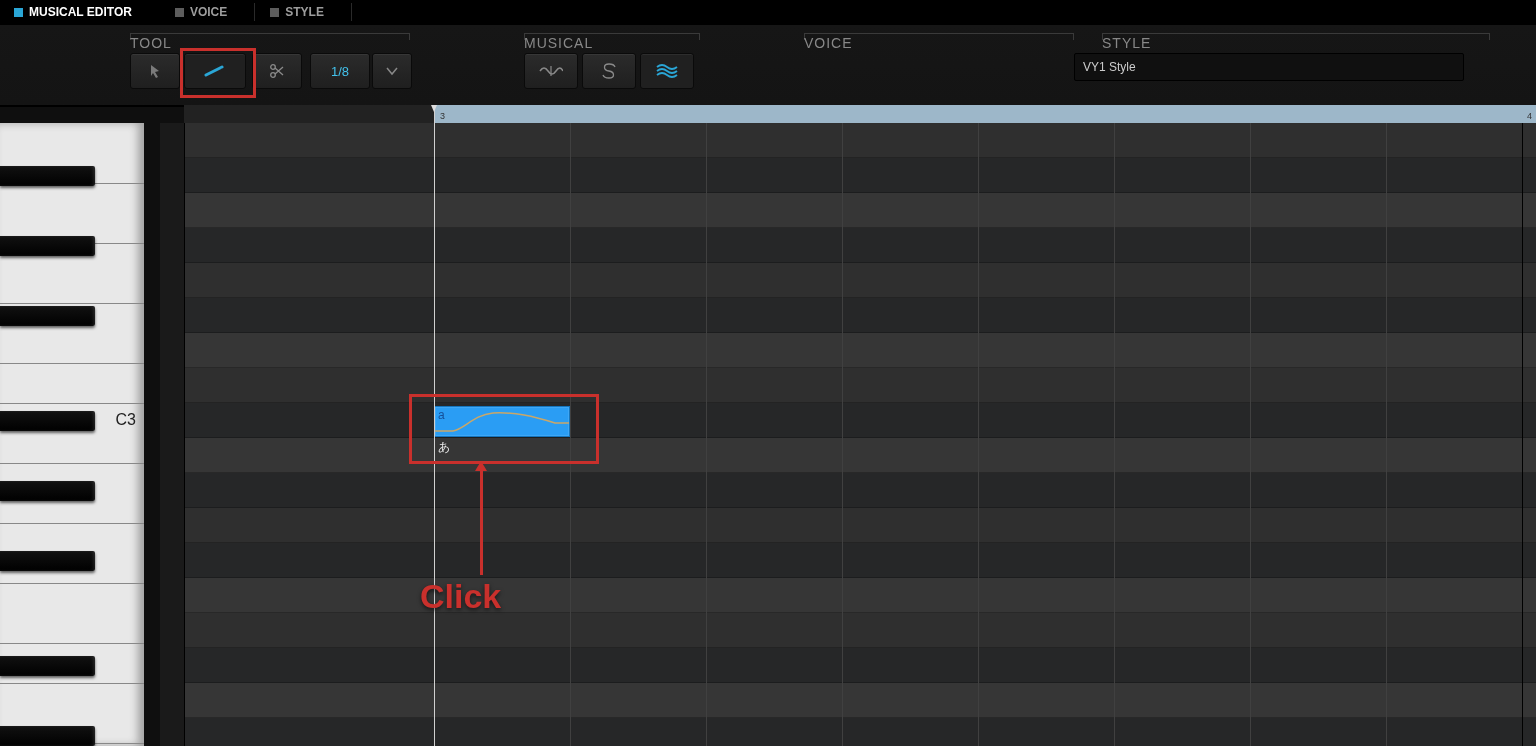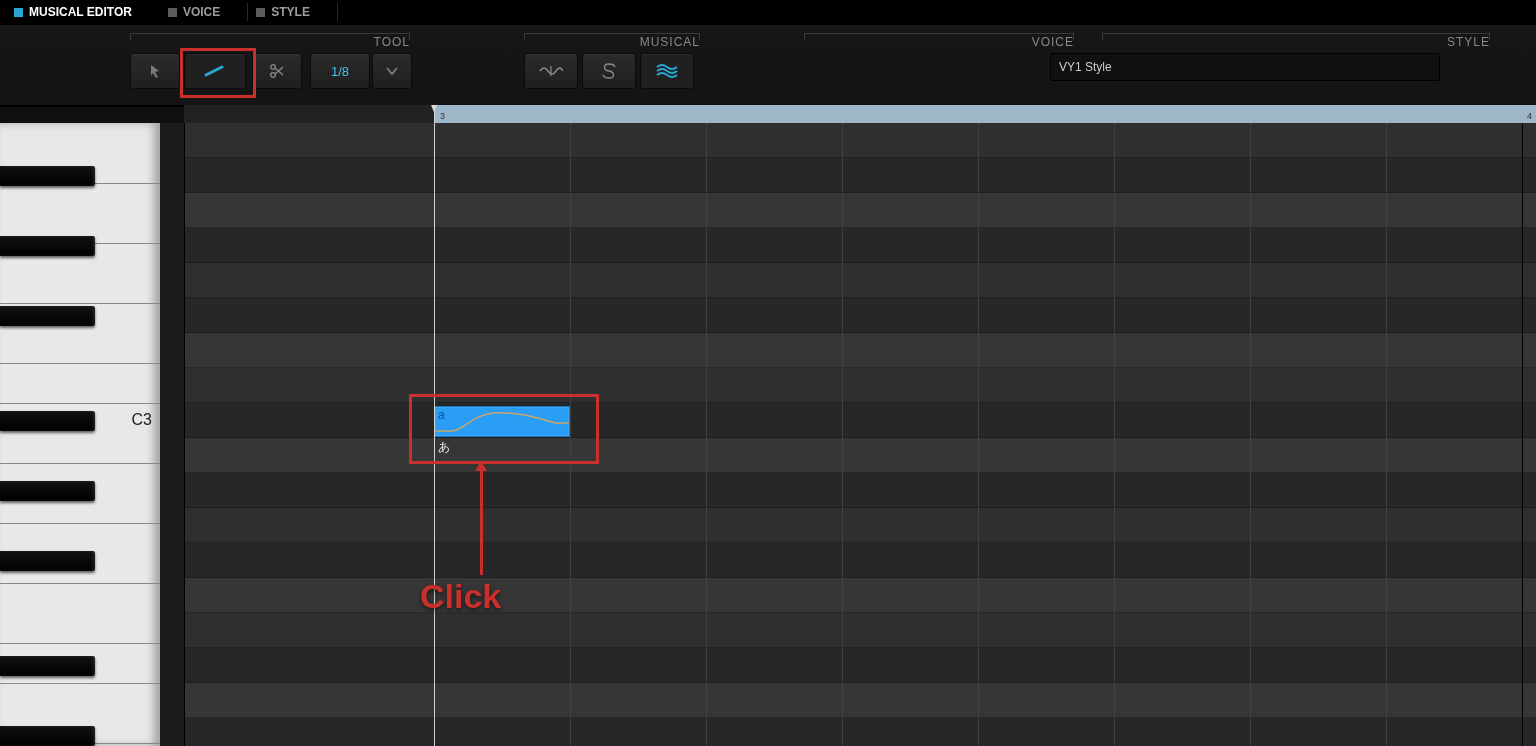--- a/index.html
+++ b/index.html
@@ -13,48 +13,48 @@
     --cyan:#2aa6d6;
     --cyan-bright:#43c2ec;
     --tab-fg:#9d9d9d;
     --key-white:#e8e8e8;
     --key-black:#000000;
     --note-blue:#2a9df4;
     --note-line:#c9a96b;
     --annot:#c9302c;
   }
   html,body{margin:0;padding:0;background:#0f0f0f;font-family:Arial, Helvetica, sans-serif;color:#ccc;overflow:hidden;width:1536px;height:746px;}
-  .tabs{height:24px;display:flex;align-items:center;background:#000;border-bottom:1px solid #000;padding-left:6px;gap:0;font-size:12px;font-weight:bold;}
+  .tabs{height:24px;display:flex;align-items:center;background:#000;border-bottom:1px solid #000;padding-left:6px;gap:7px;font-size:12px;font-weight:bold;}
   .tab{display:flex;align-items:center;height:22px;padding:0 28px 0 8px;position:relative;color:var(--tab-fg);}
   .tab.active{color:#fff;}
   .tab .sq{width:9px;height:9px;background:var(--cyan);margin-right:6px;}
   .tab.inactive .sq{background:#5d5d5d;}
   .tab.inactive::after{content:"";position:absolute;right:0;top:2px;bottom:2px;width:1px;background:#2a2a2a;}
 
   .toolbar{height:80px;background:linear-gradient(#161616,#141414);position:relative;border-bottom:2px solid #000;}
-  .group-label{position:absolute;top:10px;font-size:12px;letter-spacing:1px;color:#888;text-align:right;}
+  .group-label{position:absolute;top:10px;font-size:14px;letter-spacing:1px;color:#888;text-align:left;}
   .group-box{position:absolute;top:8px;height:6px;border-top:1px solid #3a3a3a;}
   .group-box::before,.group-box::after{content:"";position:absolute;top:0;width:1px;height:6px;background:#3a3a3a;}
   .group-box::before{left:0}.group-box::after{right:0}
 
   .btn{position:absolute;top:28px;height:34px;background:linear-gradient(#2b2b2b,#1f1f1f);border:1px solid #0a0a0a;border-radius:3px;display:flex;align-items:center;justify-content:center;box-shadow:inset 0 1px 0 rgba(255,255,255,.06);text-align:center;}
   .btn.sel{background:#202020;}
   .btn .lbl{font-size:13px;color:#888;}
   .btn .lbl.accent{color:var(--cyan-bright);}
 
   .field{position:absolute;top:28px;height:26px;background:#101010;border:1px solid #000;border-radius:2px;display:flex;align-items:center;padding:0 8px;font-size:12px;color:#ccc;}
 
   .editor{position:absolute;top:105px;bottom:0;left:0;right:0;}
   .ruler{position:absolute;left:184px;right:0;top:0;height:18px;background:#222;}
   .ruler .fill{position:absolute;left:250px;right:0;top:0;bottom:0;background:#9db7c9;}
   .ruler .num{position:absolute;bottom:2px;font-size:9px;color:#333;}
   .playhead{position:absolute;top:0;bottom:0;left:434px;width:1px;background:#d0d0d0;pointer-events:none;}
   .playhead::before{content:"";position:absolute;top:0;left:-3px;width:6px;height:7px;background:#ddd;clip-path:polygon(0 0,100% 0,50% 100%);}
 
-  .piano{position:absolute;left:0;top:18px;bottom:0;width:160px;background:var(--key-white);box-shadow:inset -6px 0 8px rgba(0,0,0,.3);}
+  .piano{position:absolute;left:0;top:18px;bottom:0;width:144px;background:var(--key-white);box-shadow:inset -6px 0 8px rgba(0,0,0,.3);}
   .gap{position:absolute;top:18px;bottom:0;left:160px;width:24px;background:#1a1a1a;}
   .grid{position:absolute;top:18px;bottom:0;left:184px;right:0;}
   .grid .row{position:absolute;left:0;right:0;height:35px;}
   .white{background:var(--row-b);}
   .whiteA{background:var(--row-a);}
   .blackR{background:var(--row-dark);}
   .grid .row::after{content:"";position:absolute;left:0;right:0;bottom:0;height:1px;background:rgba(0,0,0,.25);}
   .vgrid{position:absolute;top:18px;bottom:0;left:184px;right:0;pointer-events:none;}
   .vgrid div{position:absolute;top:0;bottom:0;width:1px;background:var(--line);}
   .vgrid div.strong{background:#000;}
@@ -140,21 +140,21 @@
       <path d="M1 7 Q6 3 11 7 T21 7" fill="none" stroke="#2aa6d6" stroke-width="1.8"></path>
       <path d="M1 11 Q6 7 11 11 T21 11" fill="none" stroke="#2aa6d6" stroke-width="1.8"></path>
     </svg>
   </div>
 
   <div class="group-box" style="left:804px;width:270px;"></div>
   <div class="group-label" style="left:804px;width:270px;">VOICE</div>
 
   <div class="group-box" style="left:1102px;width:388px;"></div>
   <div class="group-label" style="left:1102px;width:388px;">STYLE</div>
-  <div class="field" style="left:1050px;width:372px;text-align:right;">
+  <div class="field" style="left:1074px;width:372px;text-align:right;">
     <span>VY1 Style</span>
   </div>
 
   <div class="annot-box" style="left:180px;top:23px;width:70px;height:44px;"></div>
 </div>
 
 <div class="editor">
 
   <div class="ruler">
     <div class="fill"></div>

